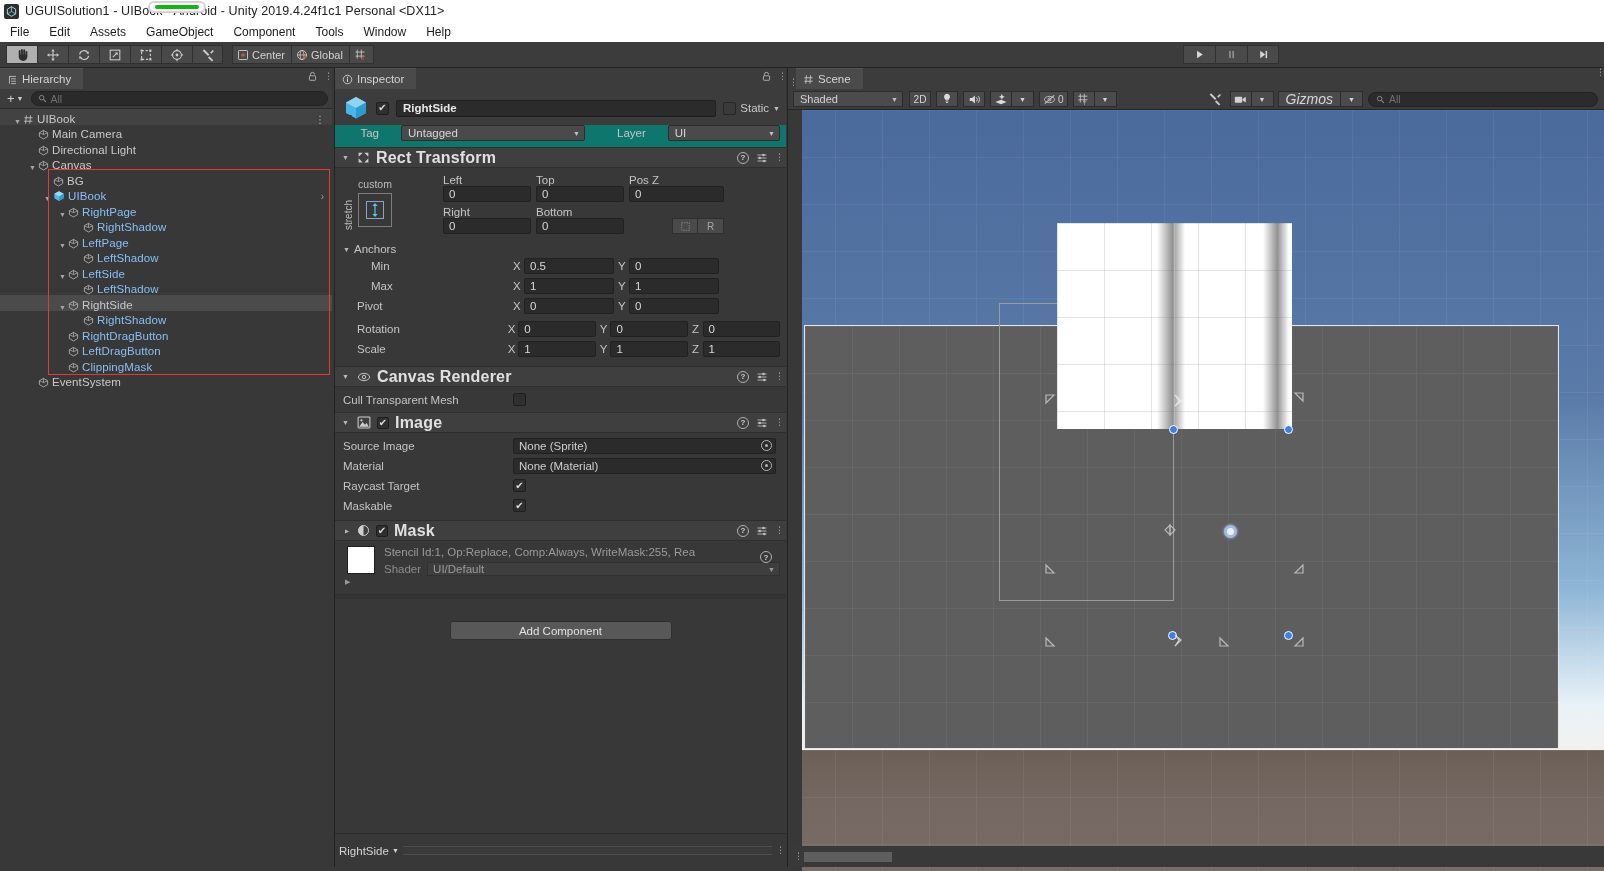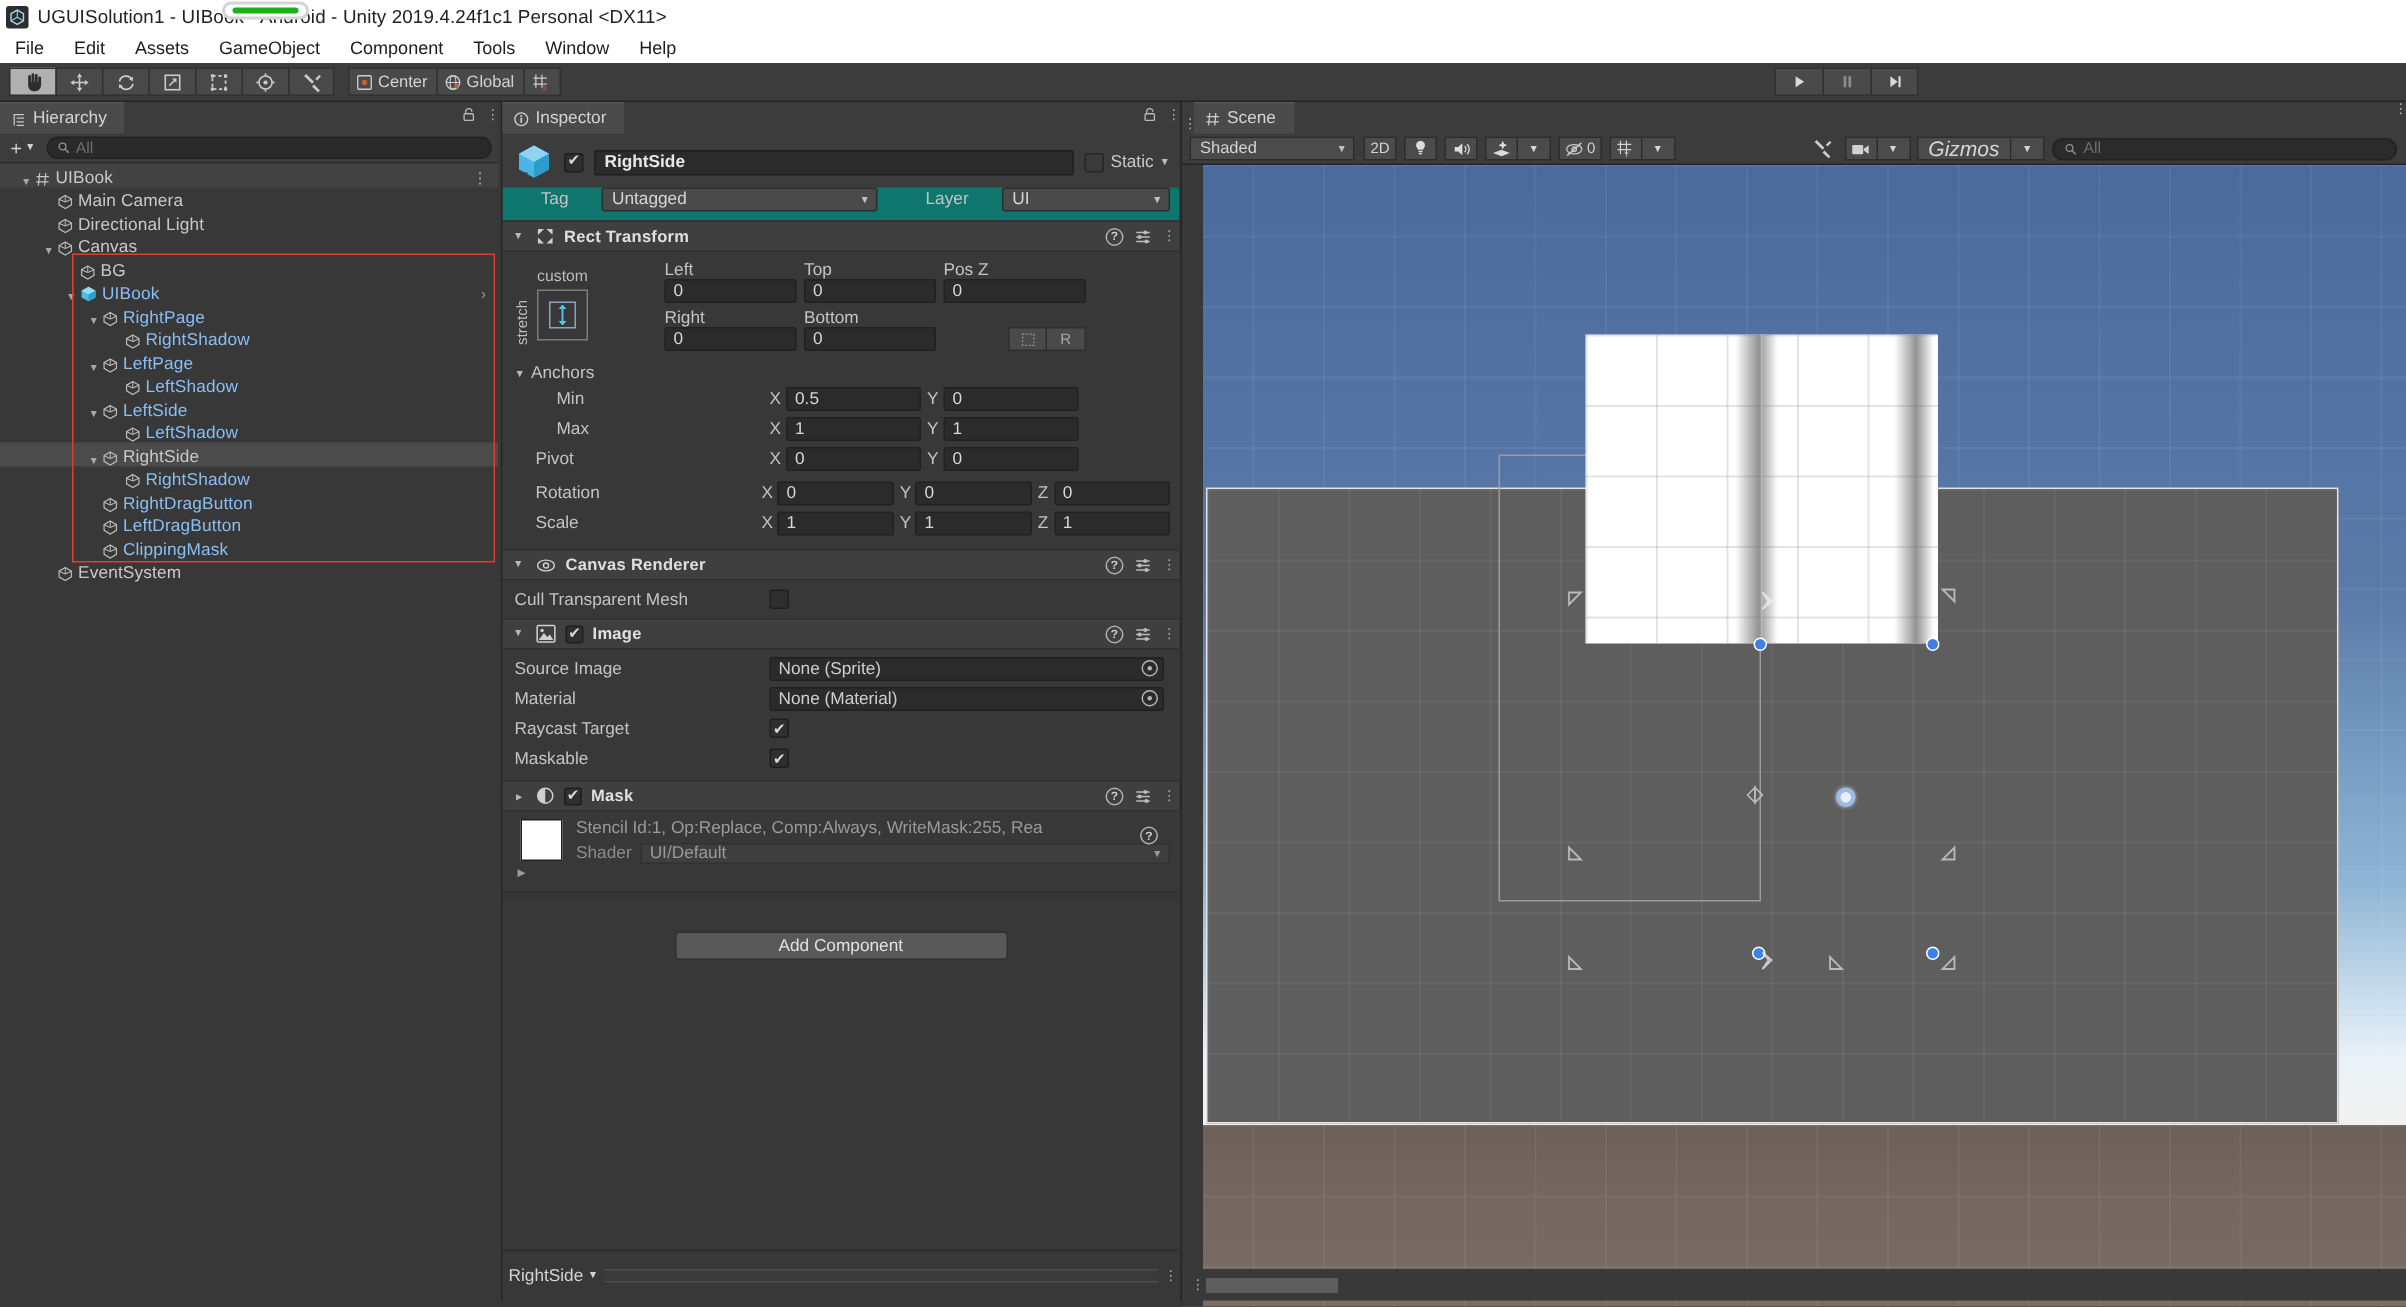--- a/index.html
+++ b/index.html
@@ -82,21 +82,21 @@
   .statbox { width:13px; height:13px; background:#3a3a3a; border:1px solid #262626; border-radius:2px; }
   .taglayer { display:flex; align-items:center; padding:0 6px 6px 8px; gap:22px; background:#0f766e; }
   .lbl { color:#c4c4c4; font-size:11.5px; }
   .dd { height:16px; background:#4a4a4a; border:1px solid #2c2c2c; border-radius:2px; display:flex;
      align-items:center; padding:0 4px 0 6px; color:#d6d6d6; font-size:11.5px; justify-content:space-between; }
   .dd .car { font-size:7px; color:#c0c0c0; }
 
   .comphead { height:21px; display:flex; align-items:center; gap:6px; padding-left:7px;
      background:#3f3f3f; border-top:1px solid #2e2e2e; border-bottom:1px solid #2e2e2e; position:relative; }
   .comphead .fold { color:#b8b8b8; font-size:7px; width:9px; }
-  .comphead .ctitle { font-weight:bold; font-size:11px; color:#e0e0e0; letter-spacing:.2px; }
+  .comphead .ctitle { font-weight:bold; font-size:16px; color:#e0e0e0; letter-spacing:.2px; }
   .comphead .chicons { position:absolute; right:7px; display:flex; gap:7px; align-items:center; color:#b6b6b6; }
   .helpq { width:12px; height:12px; border-radius:50%; border:1px solid #b0b0b0; display:flex;
      align-items:center; justify-content:center; font-size:8px; font-weight:bold; color:#cfcfcf; }
 
   .cbody { background:#383838; padding:4px 6px 6px 8px; }
   .frow { display:flex; align-items:center; height:17px; margin-bottom:3px; }
   .frow .flabel { width:170px; color:#c4c4c4; font-size:11.5px; }
   .fin { height:16px; background:#2b2b2b; border:1px solid #212121; border-radius:2px;
      display:flex; align-items:center; padding-left:5px; color:#d8d8d8; font-size:11.5px; }
   .axl { color:#c4c4c4; font-size:11.5px; width:11px; }

